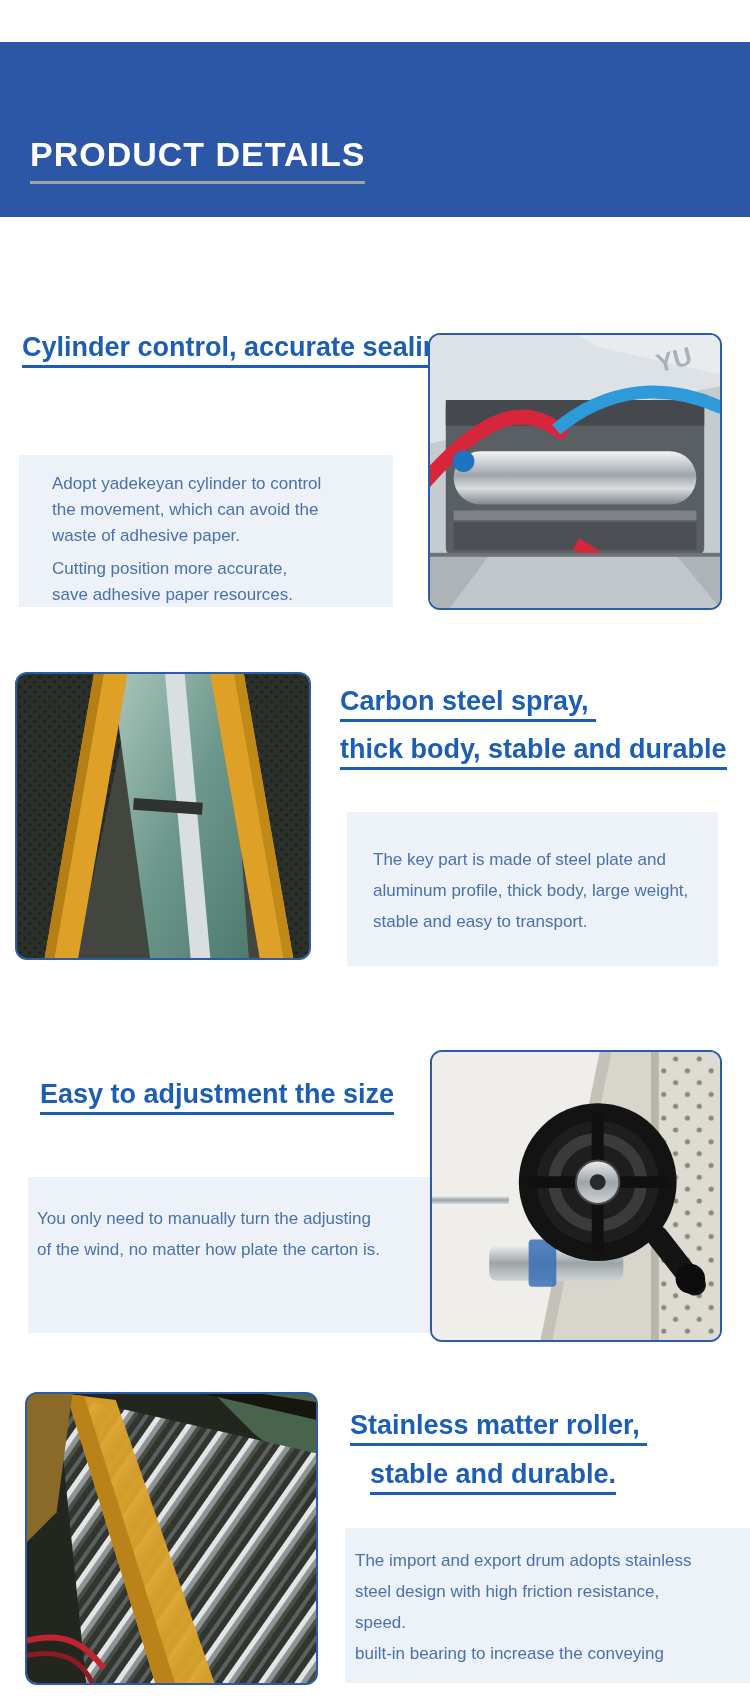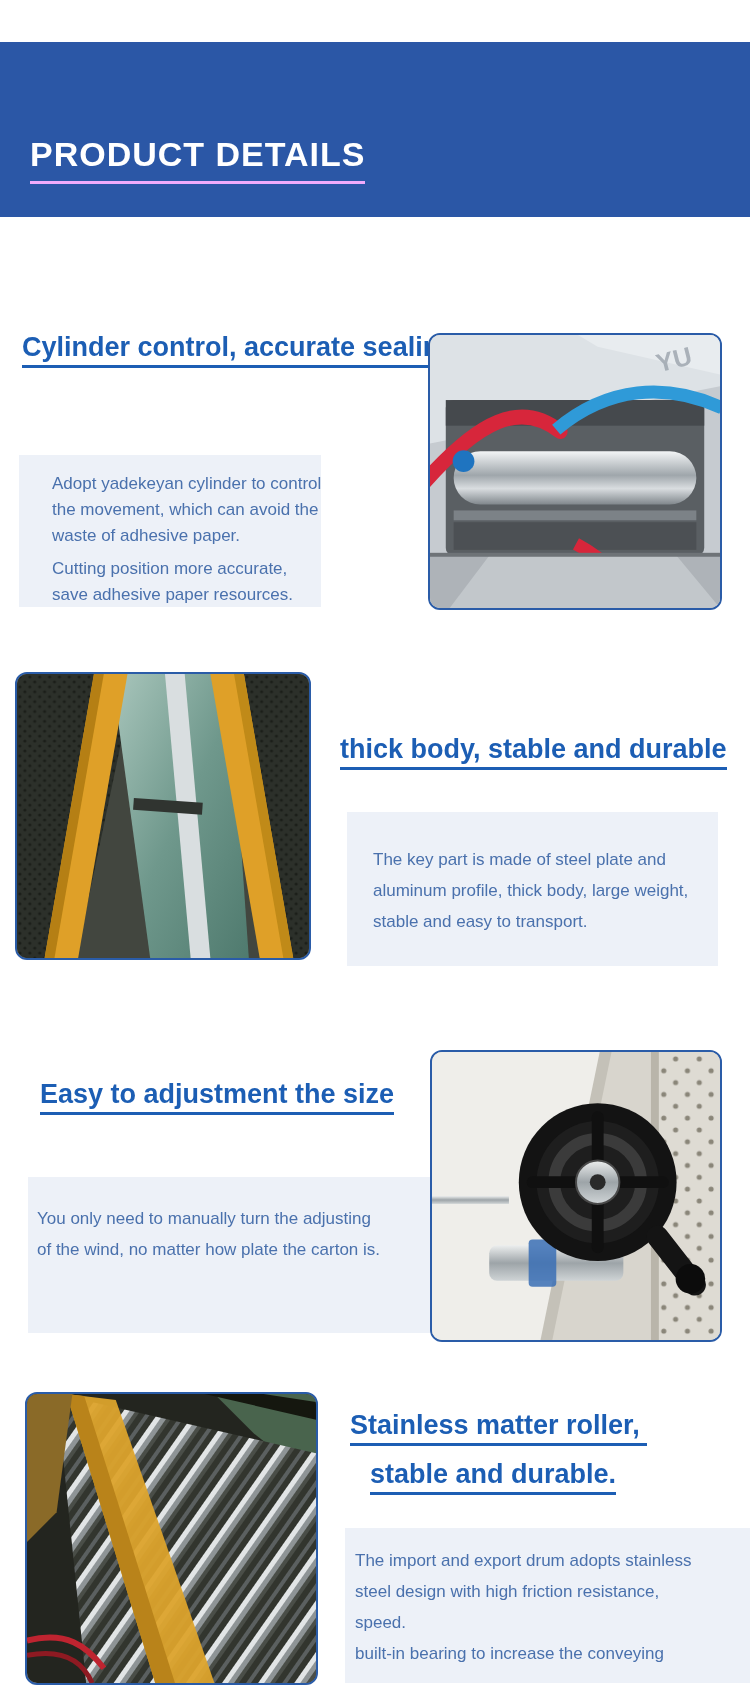--- a/index.html
+++ b/index.html
@@ -2,37 +2,37 @@
 <html><head>
 <meta charset="utf-8">
 <style>
   html,body{margin:0;padding:0;background:#ffffff;}
   #page{position:relative;width:750px;height:1702px;background:#ffffff;overflow:hidden;
         font-family:"Liberation Sans","DejaVu Sans",sans-serif;}
 
   
   #banner{position:absolute;left:0;top:42px;width:750px;height:175px;background:#2b57a6;}
   #banner-title{position:absolute;left:30px;top:93px;font-size:34px;font-weight:bold;color:#ffffff;
-        letter-spacing:1px;border-bottom:3px solid #f0abfc;padding-bottom:7px;white-space:pre;}
+        letter-spacing:1px;border-bottom:3px solid #a3a3a3;padding-bottom:7px;white-space:pre;}
 
   
   .h-line{position:absolute;font-size:27px;font-weight:bold;color:#1c5eb4;
         border-bottom:3px solid #1c5eb4;padding-bottom:3px;white-space:pre;line-height:30px;}
   #h1 {left:22px;  top:332px;}
   #h2a{left:340px; top:686px;}
   #h2b{left:340px; top:734px;}
   #h3 {left:40px;  top:1079px;}
   #h4a{left:350px; top:1410px;}
   #h4b{left:370px; top:1459px;}
 
   
   .box{position:absolute;background:#edf1f8;color:#4a71ad;font-size:17px;box-sizing:border-box;}
   .box .para{margin:0 0 7px 0;}
   .box .ln{white-space:nowrap;}
-  #box1{left:19px; top:455px; width:302px;height:152px;padding:16px 14px 0 33px;line-height:26px;}
+  #box1{left:19px; top:455px; width:374px;height:152px;padding:16px 14px 0 33px;line-height:26px;}
   #box2{left:347px;top:812px; width:371px;height:154px;padding:32px 10px 4px 26px;line-height:31px;}
   #box3{left:28px; top:1177px;width:418px;height:156px;padding:26px 6px 0 9px;  line-height:31px;}
   #box4{left:345px;top:1528px;width:458px;height:155px;padding:17px 8px 0 10px; line-height:31px;}
 
   
   .photo{position:absolute;border:2px solid #2a5ca8;border-radius:12px;overflow:hidden;
         box-sizing:border-box;background:#c6cbd0;}
   .photo svg{display:block;width:100%;height:100%;}
   #photo1{left:428px;top:333px; width:294px;height:277px;}
   #photo2{left:15px; top:672px; width:296px;height:288px;}
@@ -111,20 +111,21 @@
       <polygon points="96,0 215,0 235,288 135,288" fill="url(#teal2)"></polygon>
       <polygon points="150,0 170,0 196,288 176,288" fill="#d9dee0"></polygon>
       <polygon points="78,0 112,0 62,288 28,288" fill="#dfa028"></polygon>
       <polygon points="78,0 88,0 38,288 28,288" fill="#b57f14"></polygon>
       <polygon points="196,0 230,0 280,288 246,288" fill="#dfa028"></polygon>
       <polygon points="220,0 230,0 280,288 270,288" fill="#c08a18"></polygon>
       <rect x="118" y="128" width="70" height="12" fill="#303430" transform="rotate(4 150 134)"></rect>
     </svg>
   </div>
 
+  <div class="h-line" id="h2a">Carbon steel spray, </div>
   <div class="h-line" id="h2b">thick body, stable and durable</div>
 
   <div class="box" id="box2">
     <div class="para">
       <div class="ln">The key part is made of steel plate and</div>
       <div class="ln">aluminum profile, thick body, large weight,</div>
       <div class="ln">stable and easy to transport.</div>
     </div>
   </div>
 

